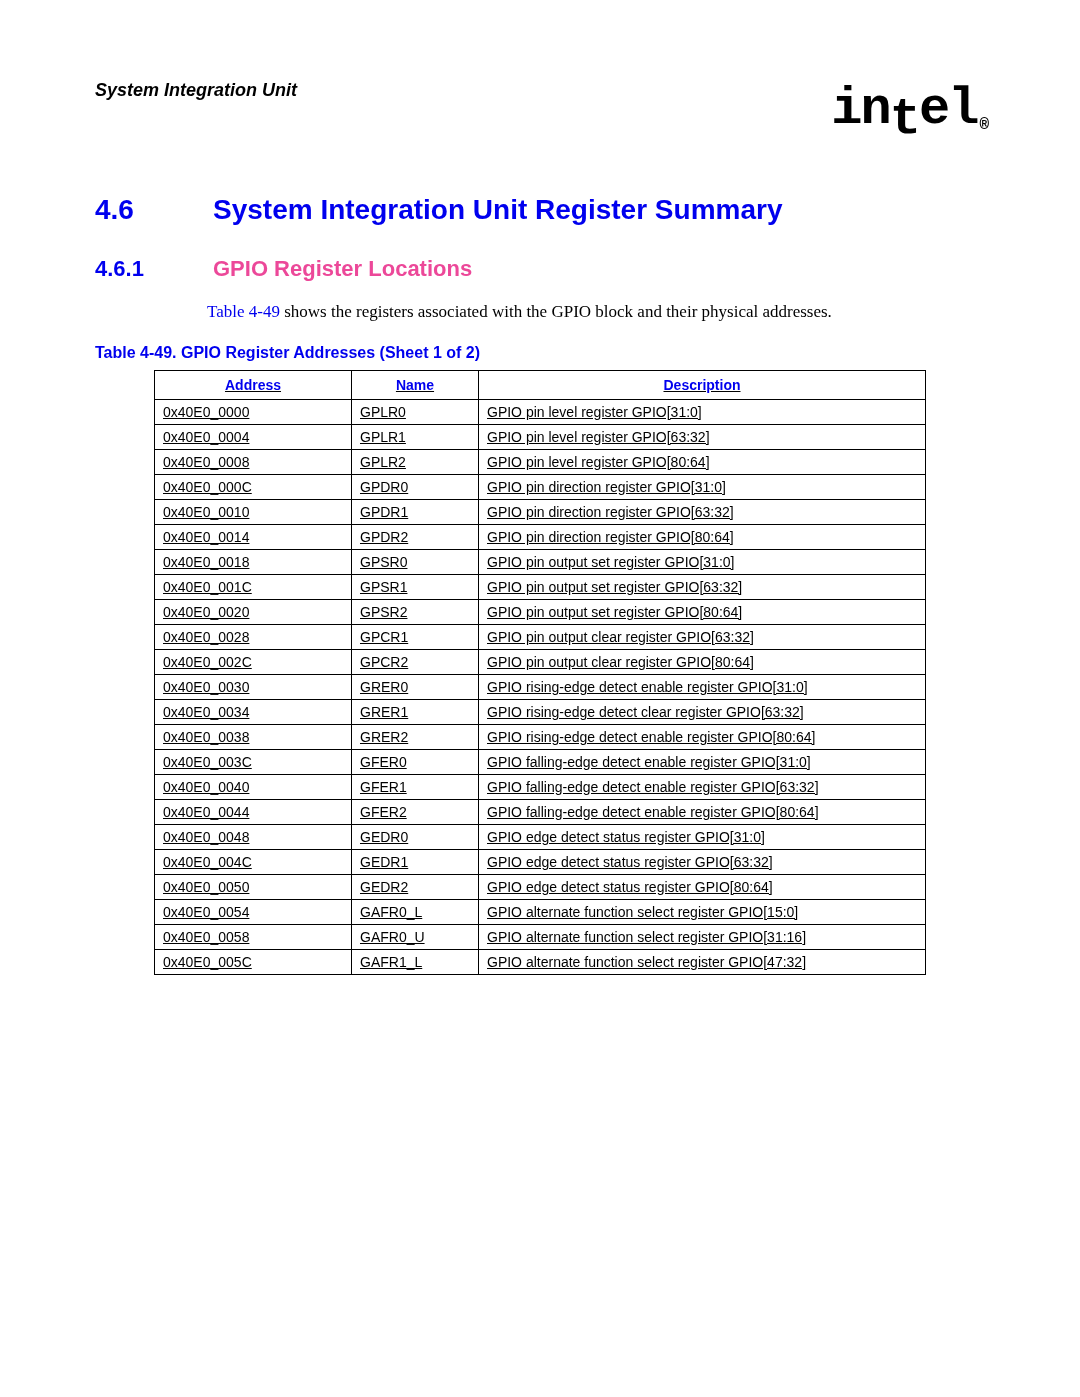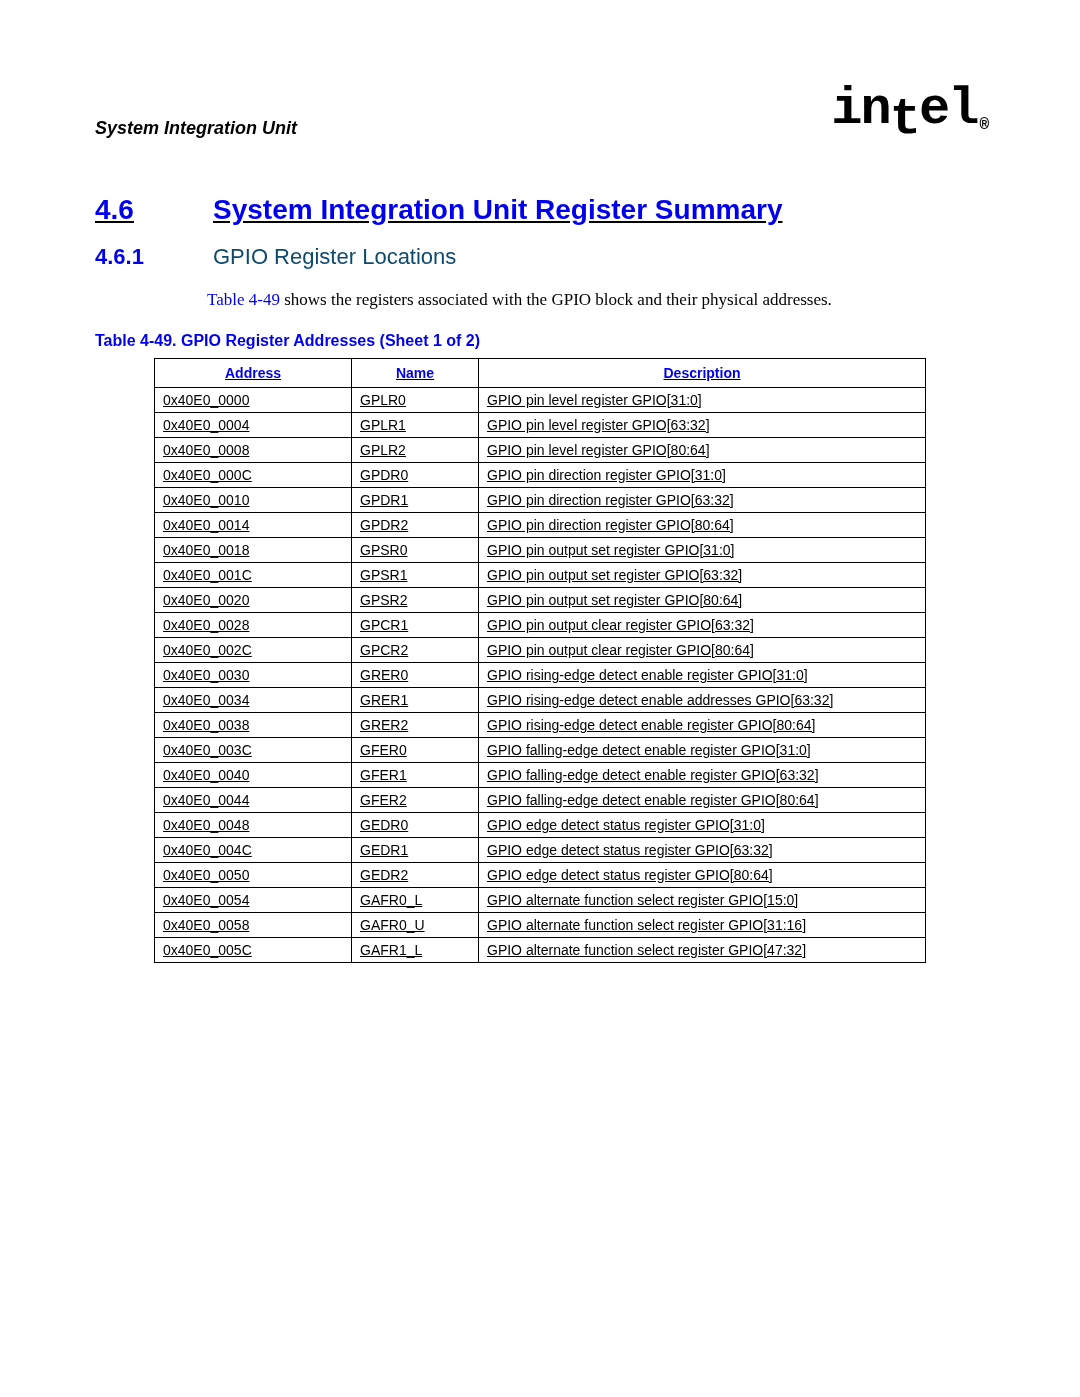--- a/index.html
+++ b/index.html
@@ -12,21 +12,21 @@
   .page {
     width: 1080px;
     height: 1397px;
     position: relative;
     box-sizing: border-box;
     padding: 80px 95px 0 95px;
   }
   .header-row {
     display: flex;
     justify-content: space-between;
-    align-items: flex-end;
+    align-items: flex-start;
     margin-bottom: 55px;
   }
   .header-title {
     font-weight: bold;
     font-style: italic;
     font-size: 18px;
   }
   .logo {
     font-family: Liberation Mono, monospace;
     font-size: 52px;
@@ -44,22 +44,21 @@
   .logo sub {
     font-size: 16px;
     vertical-align: baseline;
     position: relative;
     top: 6px;
     left: 2px;
   }
   .sec-row {
     display: flex;
     align-items: center;
-    margin-bottom: 18px;
-    text-decoration: underline;
+    margin-bottom: 30px;
   }
   .sec-num {
     font-weight: bold;
     color: #0000ee;
     font-size: 28px;
     width: 118px;
     flex: 0 0 118px;
   }
   .sec-title {
     font-weight: bold;
@@ -72,22 +71,22 @@
     margin-bottom: 20px;
   }
   .subsec-num {
     font-weight: bold;
     color: #0000ee;
     font-size: 22px;
     width: 118px;
     flex: 0 0 118px;
   }
   .subsec-title {
-    font-weight: normal;
-    color: #0c4a6e;
+    font-weight: bold;
+    color: #ec4899;
     font-size: 22px;
   }
   .body-text {
     margin-left: 112px;
     font-family: "Times New Roman", serif;
     font-size: 17px;
     margin-bottom: 22px;
   }
   .body-text .link {
     color: #0000ee;
@@ -228,21 +227,21 @@
           <td>GPIO pin output clear register GPIO[80:64]</td>
         </tr>
         <tr>
           <td class="addr">0x40E0_0030</td>
           <td class="name">GRER0</td>
           <td>GPIO rising-edge detect enable register GPIO[31:0]</td>
         </tr>
         <tr>
           <td class="addr">0x40E0_0034</td>
           <td class="name">GRER1</td>
-          <td>GPIO rising-edge detect enable addresses GPIO[63:32]</td>
+          <td>GPIO rising-edge detect clear register GPIO[63:32]</td>
         </tr>
         <tr>
           <td class="addr">0x40E0_0038</td>
           <td class="name">GRER2</td>
           <td>GPIO rising-edge detect enable register GPIO[80:64]</td>
         </tr>
         <tr>
           <td class="addr">0x40E0_003C</td>
           <td class="name">GFER0</td>
           <td>GPIO falling-edge detect enable register GPIO[31:0]</td>

